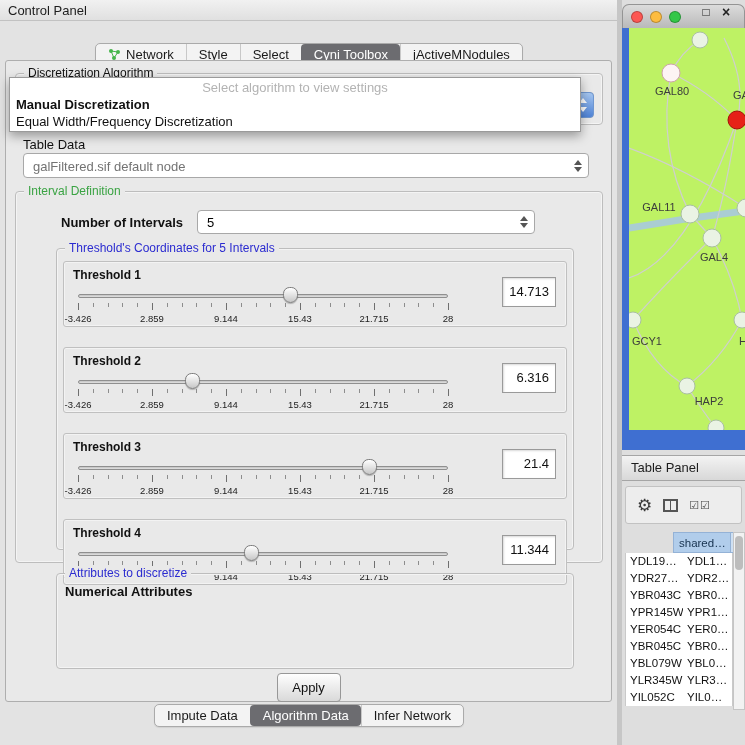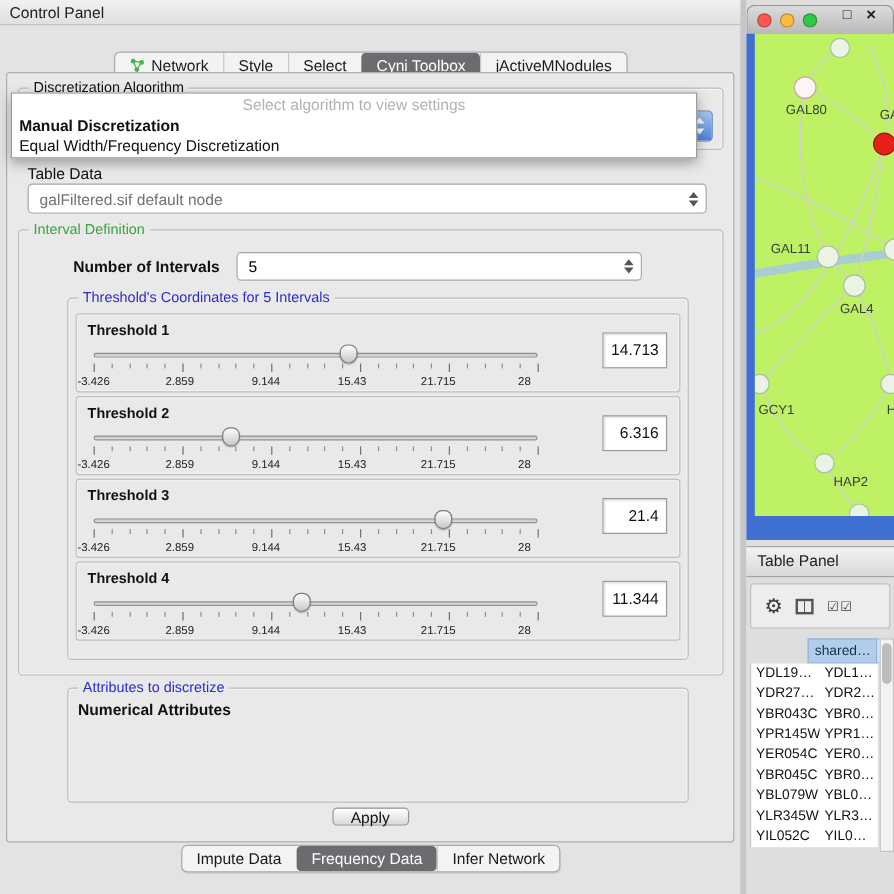--- a/index.html
+++ b/index.html
@@ -53,40 +53,40 @@
   .spin .dn { border-top:5px solid #555; }
   .table-combo { left:17px; top:92px; width:566px; height:25px; }
 
   .interval-group { left:9px; top:130px; width:588px; height:372px; }
   .count-row { position:absolute; left:45px; top:18px; display:flex; align-items:center; }
   .count-label { font-size:13px; font-weight:bold; color:#111; }
   .count-combo { position:relative; width:338px; height:24px; margin-left:14px; background:#fff; border:1px solid #a8a8a8; border-radius:4px; }
   .count-combo .cval { position:absolute; left:9px; top:50%; transform:translateY(-50%); font-size:13px; }
 
   .thresholds-group { left:40px; top:56px; width:518px; height:302px; padding:12px 6px 0 6px; }
-  .th-box { position:relative; width:100%; height:66px; border:1px solid #c0c0c0; border-radius:3px; box-shadow:inset 0 0 0 1px #f3f3f3; margin-bottom:3px; background:#e9e9e9; }
+  .th-box { position:relative; width:100%; height:66px; border:1px solid #c0c0c0; border-radius:3px; box-shadow:inset 0 0 0 1px #f3f3f3; margin-bottom:20px; background:#e9e9e9; }
   .th-label { position:absolute; left:9px; top:6px; font-size:12px; font-weight:bold; color:#111; }
   .slider-wrap { position:absolute; left:14px; top:24px; width:370px; height:40px; }
   .track { position:absolute; left:0; right:0; top:8px; height:4px; background:linear-gradient(#c2c2c2,#e2e2e2); border:1px solid #8f8f8f; border-radius:3px; }
   .handle { position:absolute; top:1px; width:15px; height:16px; background:linear-gradient(#ffffff,#c7c7c7); border:1px solid #7d7d7d; border-radius:7px 7px 8px 8px; box-shadow:0 1px 1px rgba(0,0,0,.25); z-index:2; }
   .ticks { position:absolute; left:0; right:0; top:17px; height:9px; }
   .tick { position:absolute; top:0; width:1px; height:4px; background:#8d8d8d; }
   .tick.major { height:7px; background:#6f6f6f; }
-  .scale { position:absolute; left:0; right:11px; top:27px; height:12px;padding-left:19px; }
+  .scale { position:absolute; left:0; right:0; top:27px; height:12px;padding-left:19px; }
   .scale-lab { position:absolute; transform:translateX(-50%); font-size:9.5px; color:#222; white-space:nowrap; }
   .val-box { position:absolute; right:10px; top:15px; width:54px; height:30px; background:#fff; border:1px solid #9a9a9a; box-shadow:inset 1px 1px 2px rgba(0,0,0,.15); font-size:13px; color:#111; text-align:right; line-height:28px; padding-right:6px; }
 
   .attr-group { left:50px; top:512px; width:518px; height:96px; }
   .attr-title { position:absolute; left:8px; top:10px; font-size:13px; font-weight:bold; color:#111; }
   .attr-list { position:absolute; left:6px; top:30px; right:6px; height:58px; background:#fff; border:1px solid #adadad; overflow:hidden; }
   .attr-item { font-size:12.5px; line-height:17px; padding-left:6px; color:#111; white-space:nowrap; }
   .attr-scroll { position:absolute; right:0; top:0; bottom:0; width:14px; background:#f2f2f2; border-left:1px solid #cfcfcf; }
   .attr-thumb { position:absolute; left:2px; top:2px; width:9px; height:26px; background:#bdbdbd; border-radius:5px; }
 
-  .apply-btn { position:absolute; left:50%; top:612px; transform:translateX(-50%); width:64px; height:15px; background:linear-gradient(#fefefe,#d9d9d9); border:1px solid #979797; border-radius:4px; font-size:13px; color:#111; font-family:"Liberation Sans",sans-serif; }
+  .apply-btn { position:absolute; left:50%; top:612px; transform:translateX(-50%); width:64px; height:29px; background:linear-gradient(#fefefe,#d9d9d9); border:1px solid #979797; border-radius:4px; font-size:13px; color:#111; font-family:"Liberation Sans",sans-serif; }
 
   
   .divider { position:absolute; left:617px; top:0; width:5px; height:745px; background:#c6c6c6; }
 
   
   .right { position:absolute; left:622px; top:0; width:123px; height:745px; background:#dedede; }
   .mac-bar { position:absolute; left:0; right:0; top:4px; height:24px; background:linear-gradient(#dcdcdc,#b9b9b9); border:1px solid #949494; border-bottom:none; border-radius:7px 7px 0 0; display:flex; align-items:center; padding-left:8px; gap:7px; }
   .light { width:12px; height:12px; border-radius:50%; border:1px solid rgba(0,0,0,.25); }
   .net-area { position:absolute; left:0; right:0; top:28px; height:422px; background:#3f6fd1; }
   .net-canvas { position:absolute; left:7px; top:0; right:0; bottom:20px; background:#bef264; overflow:hidden; }
@@ -379,21 +379,21 @@
 
       <button class="apply-btn">Apply</button>
     </div>
 
     <div class="tabs-row tabs-bottom">
       <div class="tab-group" id="bottom-tabs">
           <div class="tab">
             <span>Impute Data</span>
           </div>
           <div class="tab sel">
-            <span>Frequency Data</span>
+            <span>Algorithm Data</span>
           </div>
           <div class="tab">
             <span>Infer Network</span>
           </div>
         </div>
     </div>
   </div>
 
   <div class="divider"></div>
 

